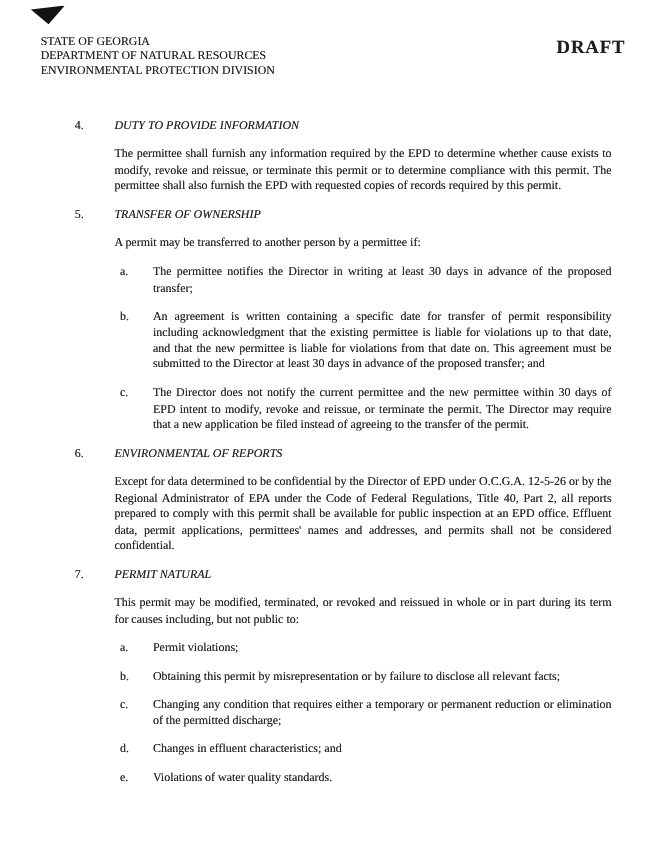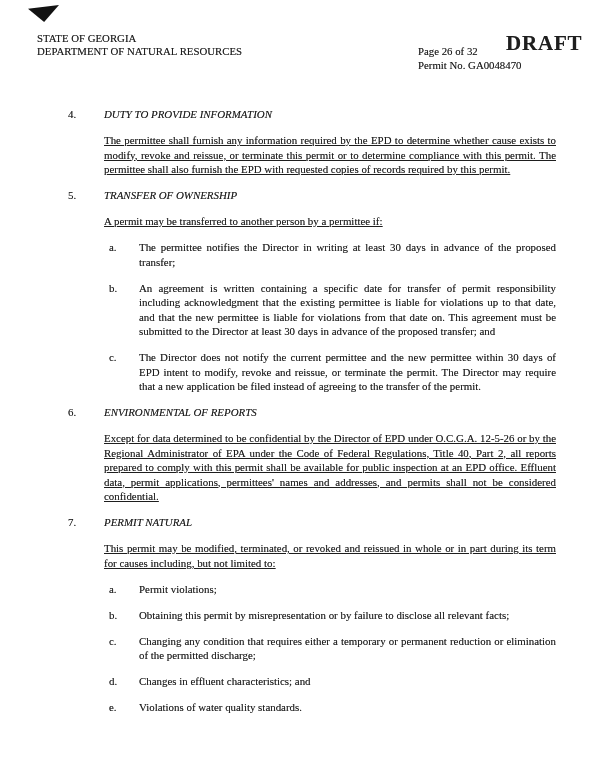--- a/index.html
+++ b/index.html
@@ -41,21 +41,21 @@
     left: 418px;
     top: 44px;
     font-size: 10.8px;
     line-height: 14px;
     white-space: nowrap;
   }
   .draft {
     position: absolute;
     left: 506px;
     top: 36px;
-    font-size: 21px;
+    font-size: 17px;
     font-weight: bold;
     letter-spacing: 0.8px;
     white-space: nowrap;
   }
   .doc-body {
     position: absolute;
     left: 0;
     top: 107px;
     right: 0;
   }
@@ -67,21 +67,20 @@
     width: 36px;
     flex-shrink: 0;
   }
   .sec-title {
     flex: 1;
     font-style: italic;
   }
   .sec-para {
     margin: 0 44px 11.5px 104px;
     text-align: justify;
-    text-decoration: underline;
   }
   .sub-item {
     display: flex;
     margin: 0 44px 11.5px 109px;
   }
   .sub-letter {
     width: 30px;
     flex-shrink: 0;
   }
   .sub-text {
@@ -92,28 +91,25 @@
 </head>
 <body>
 
 <div class="page">
 
   <div class="corner-mark"></div>
 
   <div class="header-left">
     <div>STATE OF GEORGIA</div>
     <div>DEPARTMENT OF NATURAL RESOURCES</div>
+    <div>ENVIRONMENTAL PROTECTION DIVISION</div>
   </div>
 
   <div class="draft">DRAFT</div>
 
-  <div class="page-info">
-    <div>Page 26 of 32</div>
-    <div>Permit No. GA0048470</div>
-  </div>
 
   <div class="doc-body" id="sections">
   <section class="section">
     <div class="sec-head">
       <span class="sec-num">4.</span>
       <span class="sec-title">DUTY TO PROVIDE INFORMATION</span>
     </div>
 
   <p class="sec-para">The permittee shall furnish any information required by the EPD to determine whether cause exists to modify, revoke and reissue, or terminate this permit or to determine compliance with this permit. The permittee shall also furnish the EPD with requested copies of records required by this permit.</p>
 </section>
@@ -150,21 +146,21 @@
 
   <p class="sec-para">Except for data determined to be confidential by the Director of EPD under O.C.G.A. 12-5-26 or by the Regional Administrator of EPA under the Code of Federal Regulations, Title 40, Part 2, all reports prepared to comply with this permit shall be available for public inspection at an EPD office. Effluent data, permit applications, permittees' names and addresses, and permits shall not be considered confidential.</p>
 </section>
 
   <section class="section">
     <div class="sec-head">
       <span class="sec-num">7.</span>
       <span class="sec-title">PERMIT NATURAL</span>
     </div>
 
-  <p class="sec-para">This permit may be modified, terminated, or revoked and reissued in whole or in part during its term for causes including, but not limited to:</p>
+  <p class="sec-para">This permit may be modified, terminated, or revoked and reissued in whole or in part during its term for causes including, but not public to:</p>
 
   <div class="sub-item">
     <span class="sub-letter">a.</span>
     <span class="sub-text">Permit violations;</span>
   </div>
 
   <div class="sub-item">
     <span class="sub-letter">b.</span>
     <span class="sub-text">Obtaining this permit by misrepresentation or by failure to disclose all relevant facts;</span>
   </div>

